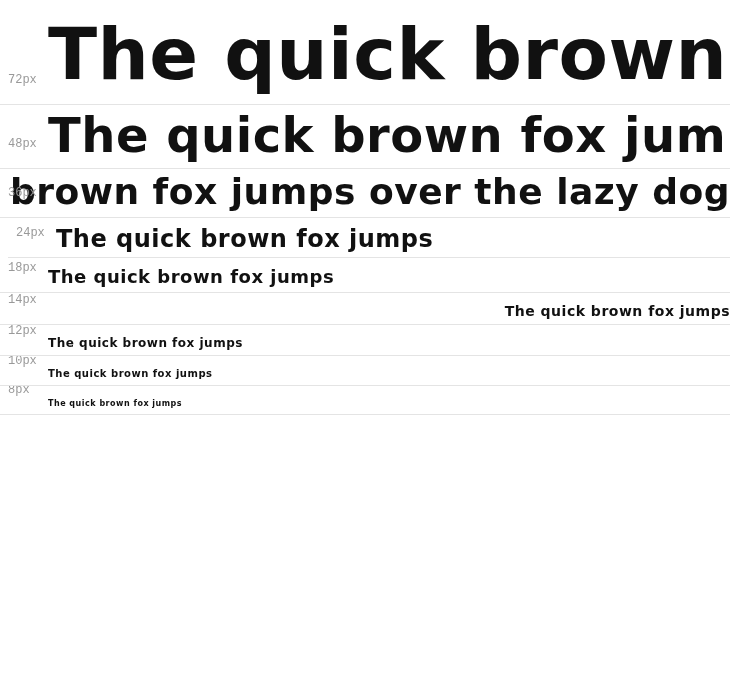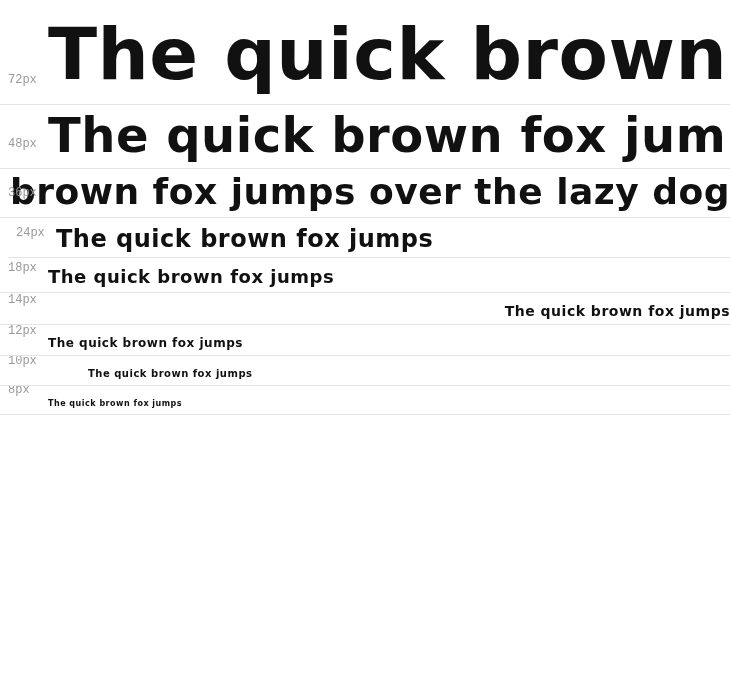--- a/index.html
+++ b/index.html
@@ -54,21 +54,21 @@
   .r36 { height: 49px; justify-content: flex-end; }
   .r36 .sample { font-size: 36px; padding-bottom: 7px; }
   .r24 { height: 40px; margin-left: 8px; }
   .r24 .sample { font-size: 24px; padding-bottom: 6px; }
   .r18 { height: 35px; }
   .r18 .sample { font-size: 18px; padding-bottom: 6px; }
   .r14 { height: 32px; justify-content: flex-end; }
   .r14 .sample { font-size: 14px; padding-bottom: 6px; }
   .r12 { height: 31px; }
   .r12 .sample { font-size: 12px; padding-bottom: 6px; }
-  .r10 { height: 30px; padding-left: 40px; }
+  .r10 { height: 30px; }
   .r10 .sample { font-size: 10px; padding-bottom: 6px; }
   .r8 { height: 29px; }
   .r8 .sample { font-size: 8px; padding-bottom: 6px; }
   .spacer {
     height: 260px;
     background: #ffffff;
   }
 </style>
 </head>
 <body>

